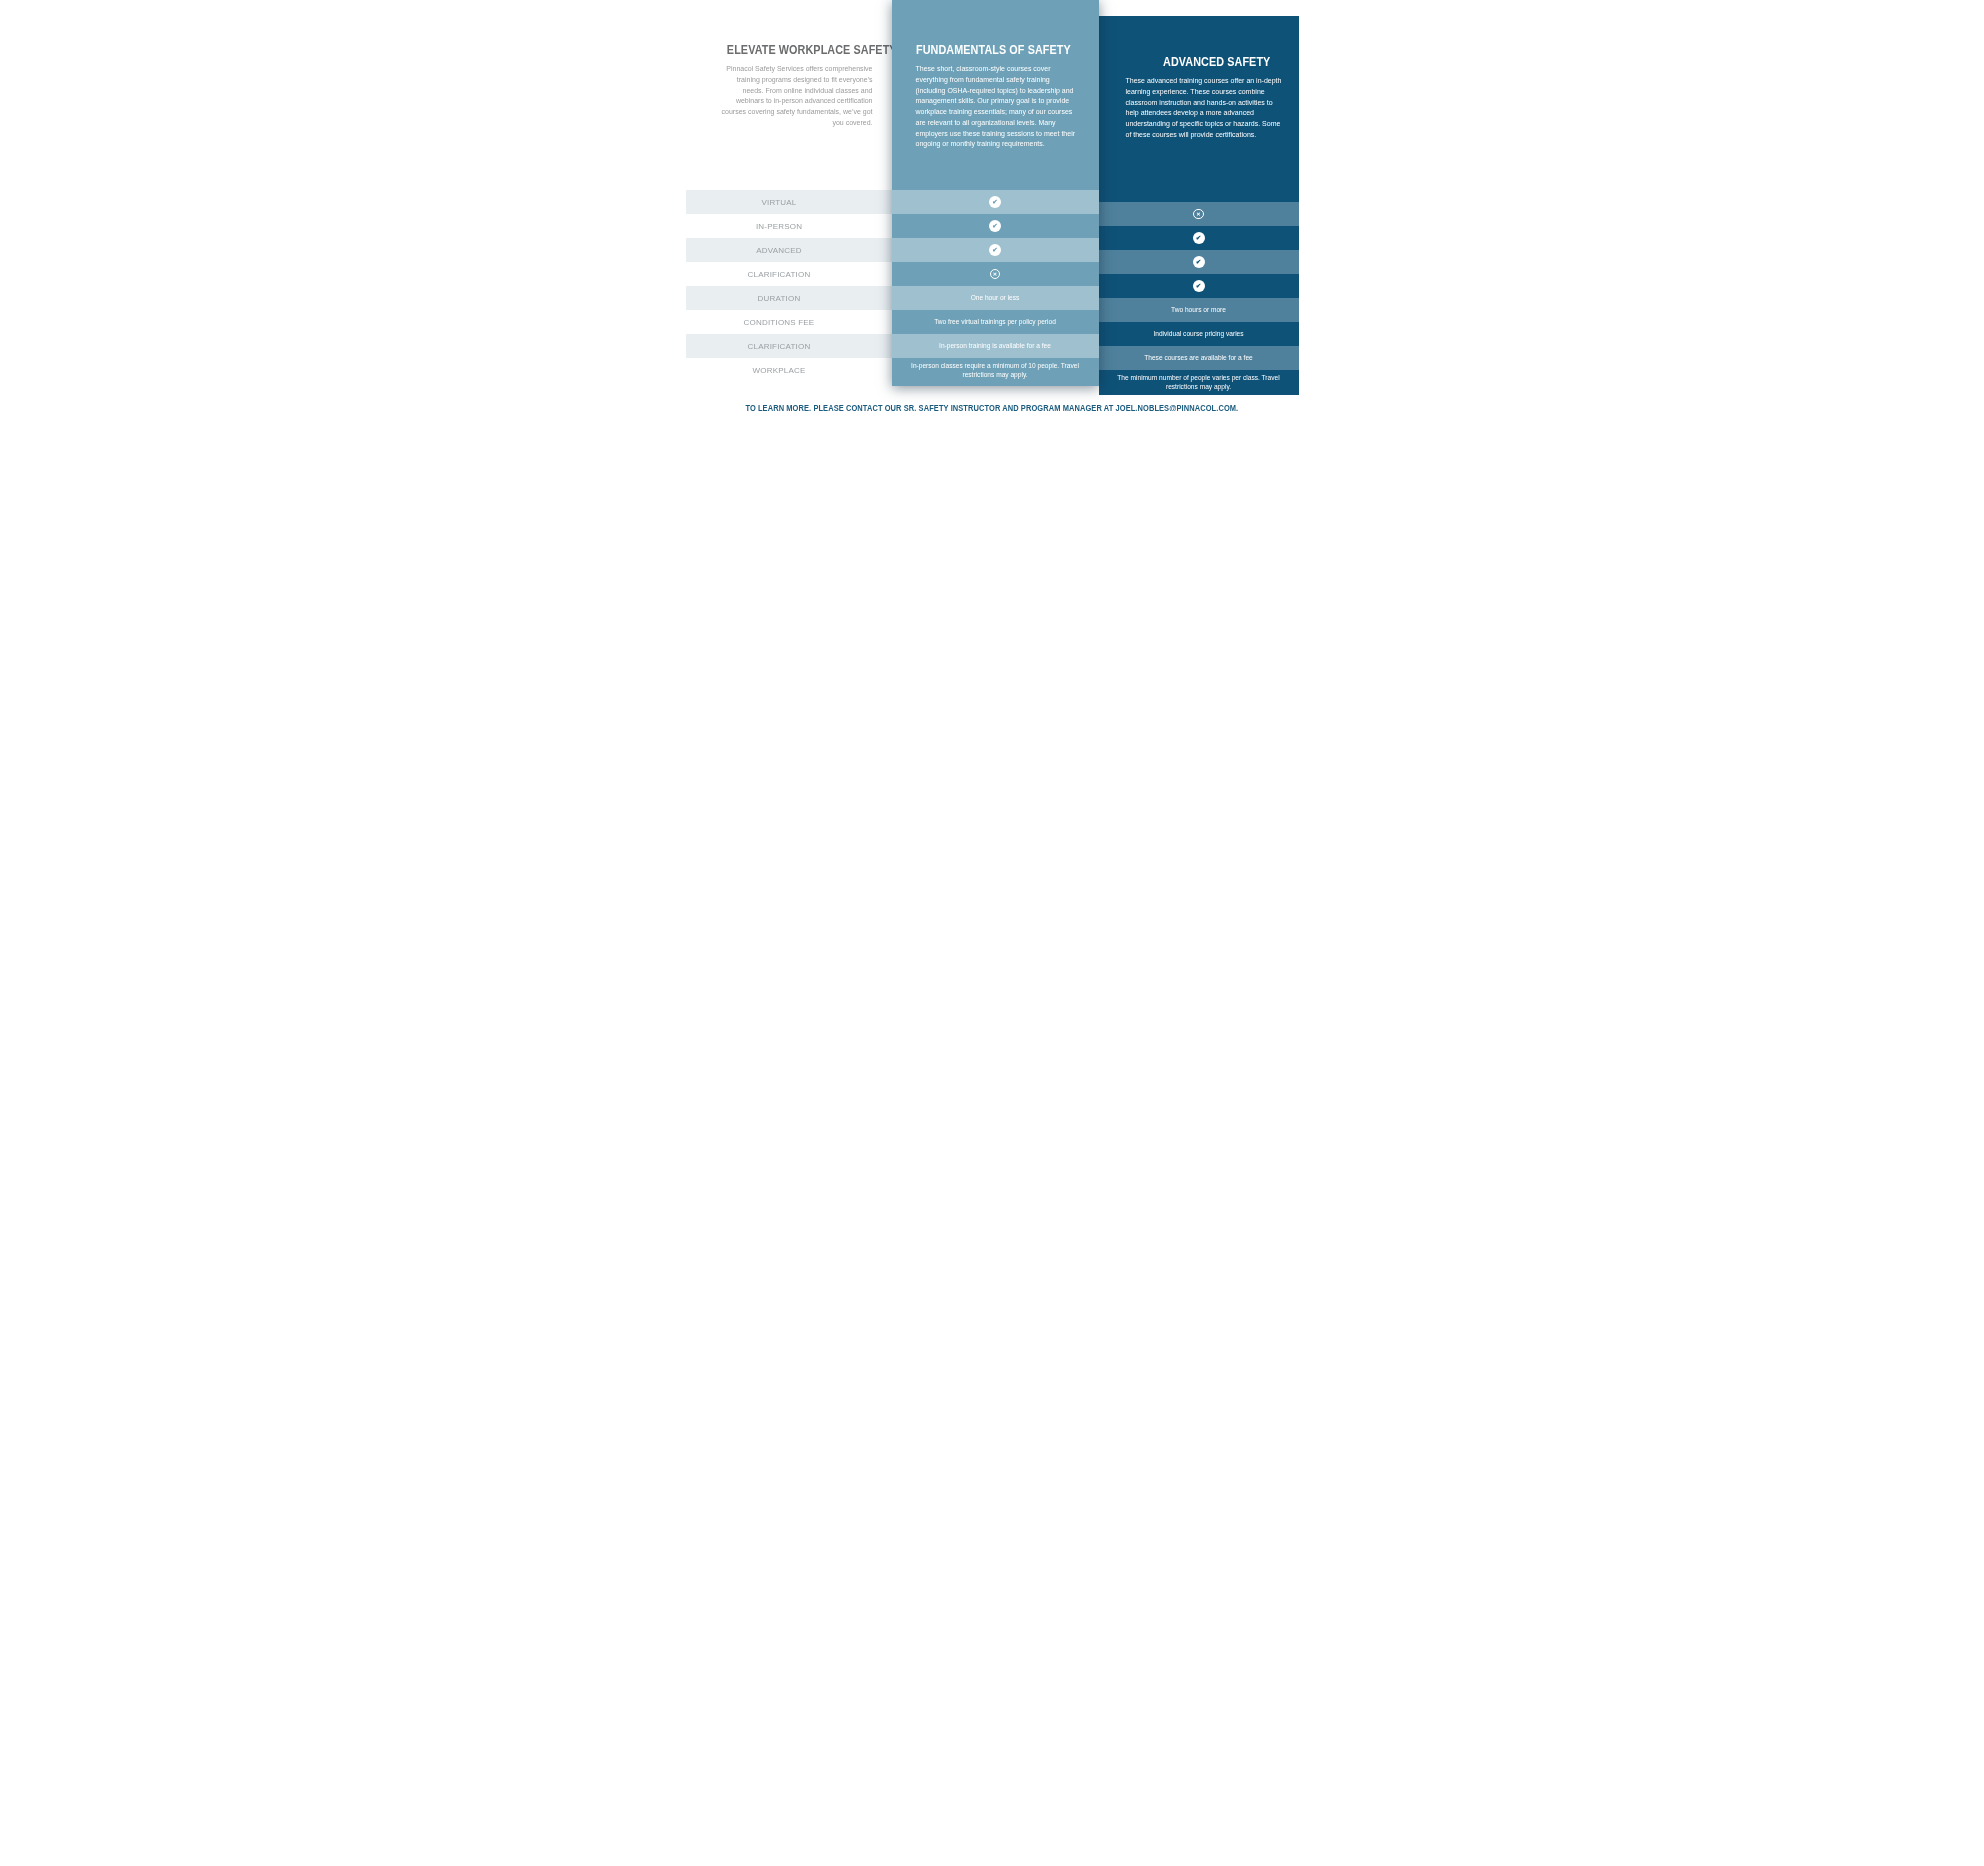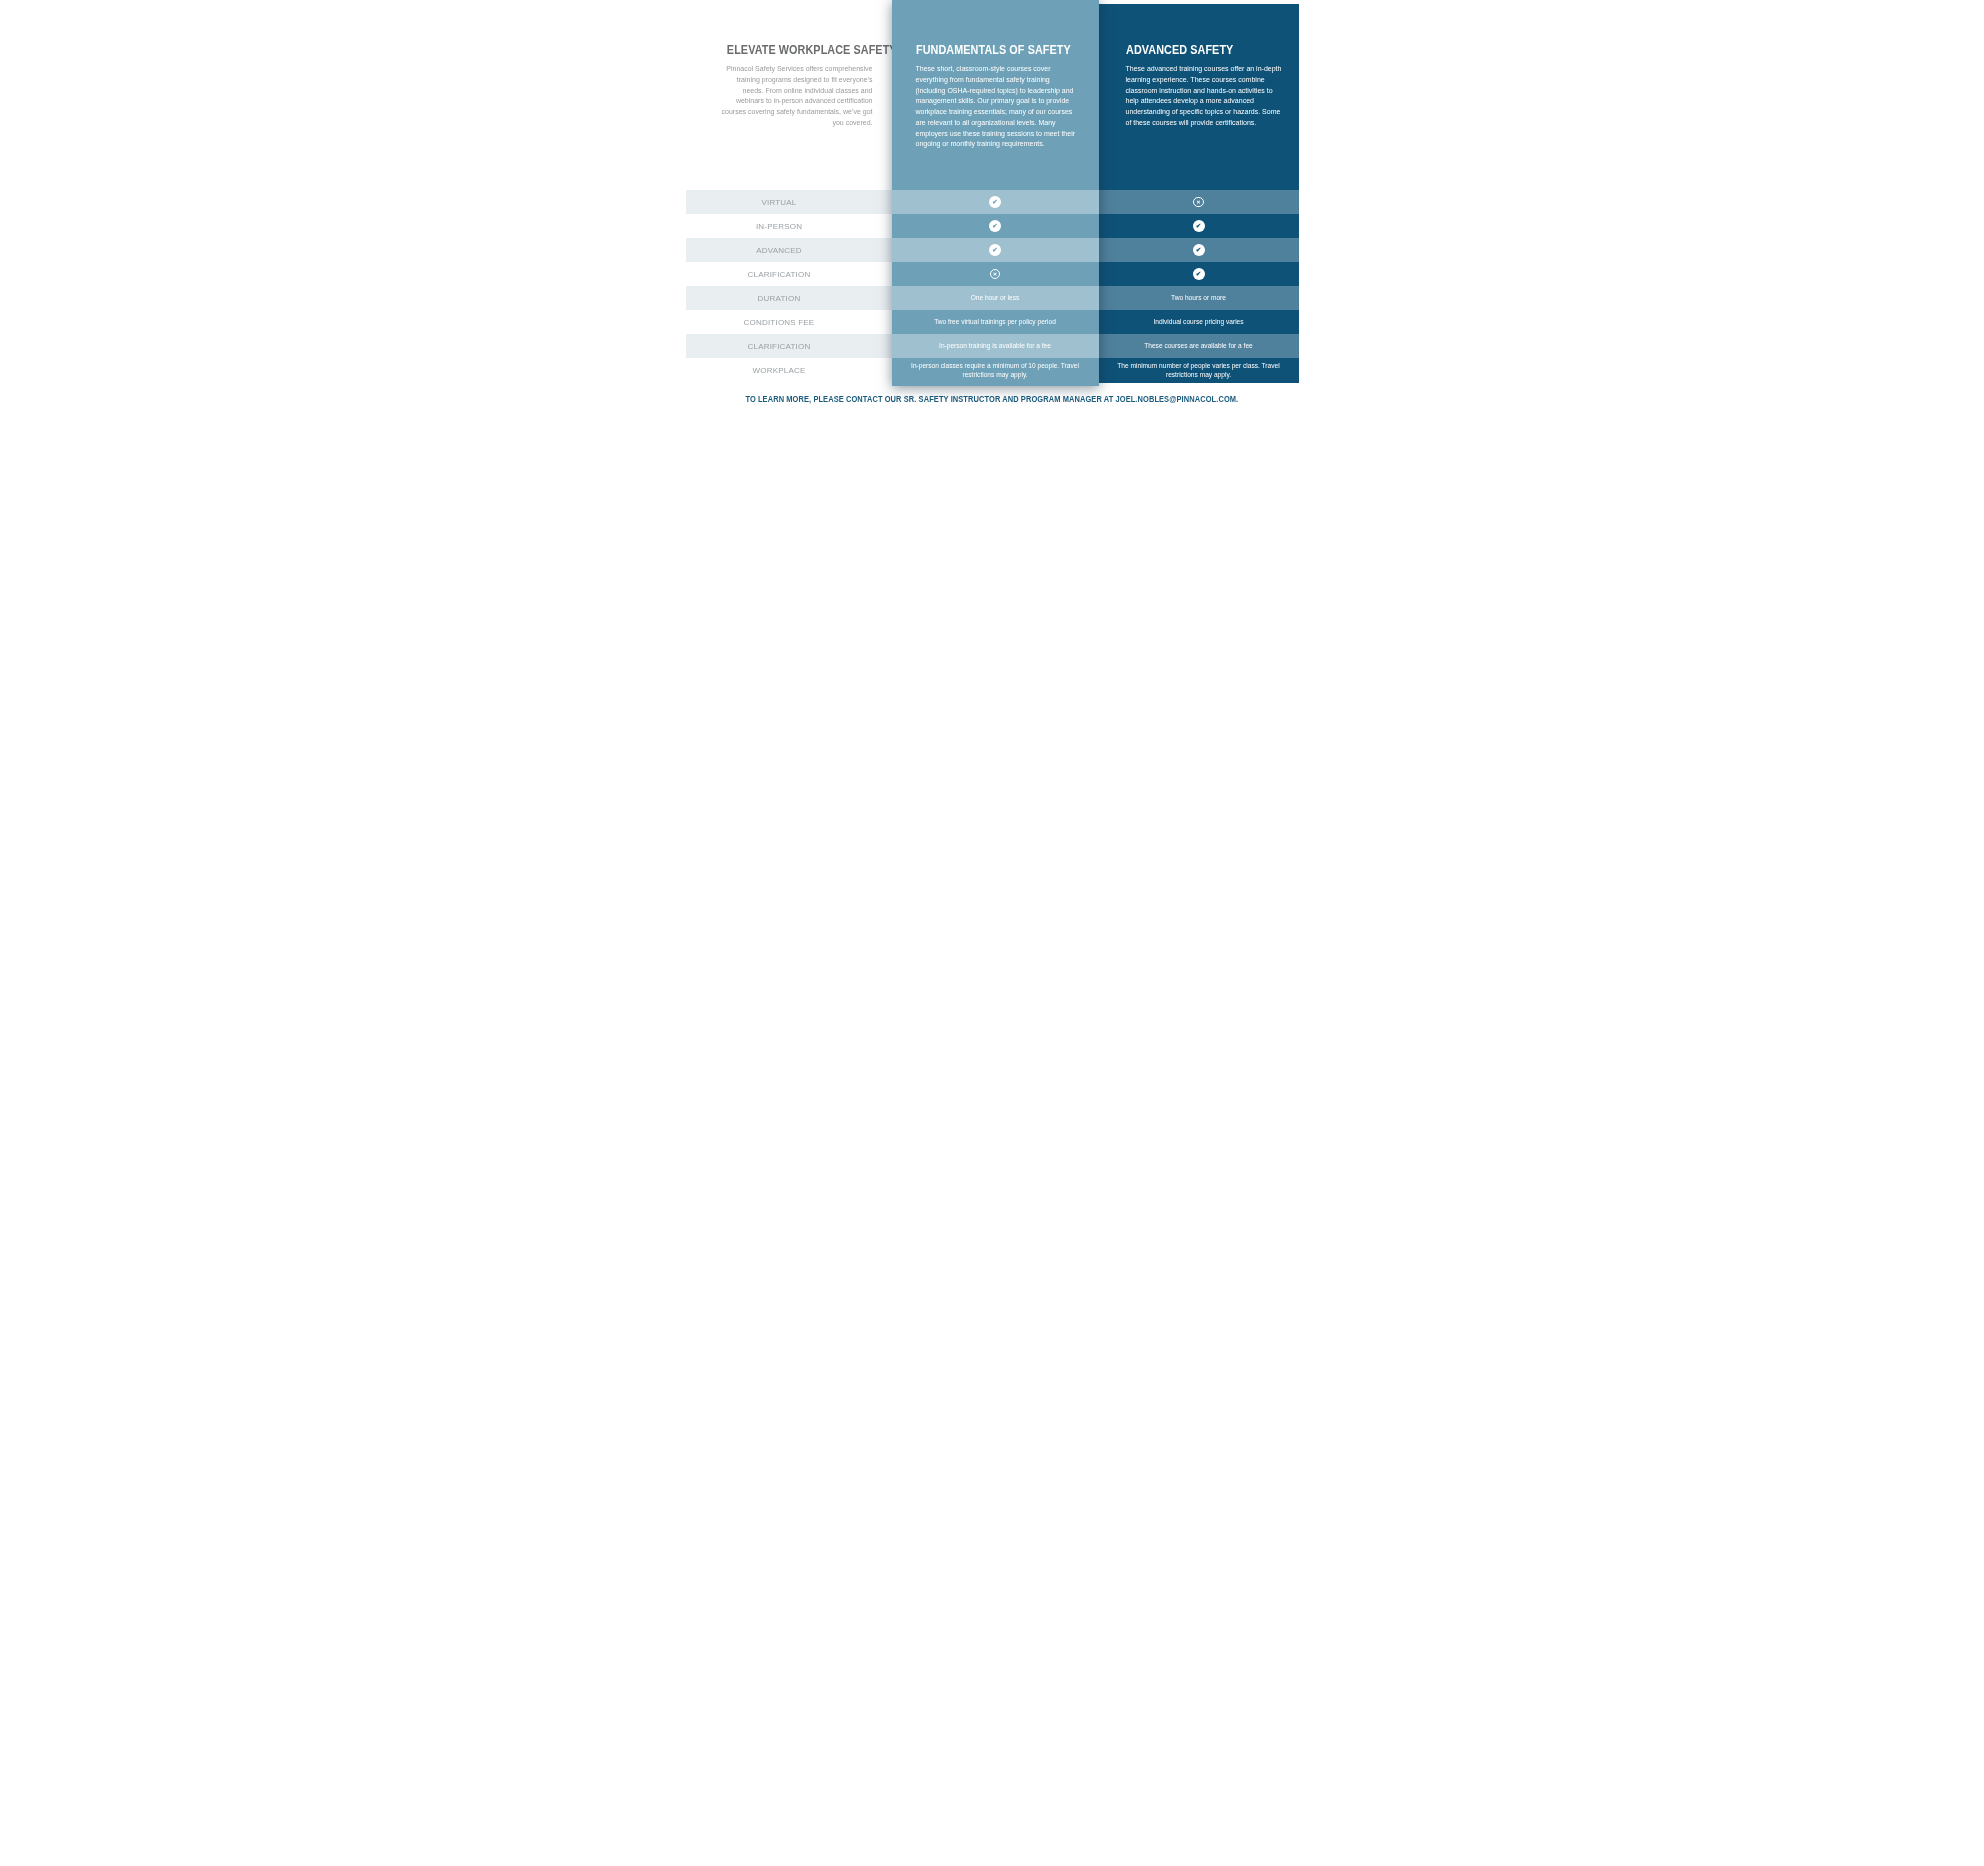--- a/index.html
+++ b/index.html
@@ -41,21 +41,21 @@
   .col-mid{
     width:207px;
     background:var(--mid-blue);
     box-shadow:0 2.4px 12px rgba(15,40,55,.5);
     z-index:2;
     padding-bottom:3.2px;
   }
   .col-right{
     width:200px;
     background:var(--dark-blue);
-    margin-top:4px;
+    margin-top:16px;
     z-index:1;
   }
 
   
   .col-header{
     height:var(--header-h);
     padding-top:44px;
   }
   .col-right .col-header{
     height:186px;
@@ -81,21 +81,21 @@
     font-weight:700;
     letter-spacing:0.1px;
     white-space:nowrap;
   }
   .condensed{
     display:inline-block;
     transform:scaleX(.9);
   }
   .col-left h1{color:var(--heading-gray);}
   .col-left h1 .condensed{transform-origin:right center;}
-  .col-mid h2,.col-right h2{color:#ffffff;}
+  .col-mid h2,.col-right h2{color:#ffffff;text-align:right;}
   .col-mid h2 .condensed,.col-right h2 .condensed{transform-origin:left center;}
   .col-header p{
     margin:0;
     font-size:7px;
     line-height:1.53;
   }
   .col-left .col-header p{color:#9B9B9B; padding-left:12px;}
   .col-mid .col-header p,.col-right .col-header p{color:#ffffff; max-width:167px;}
 
   

